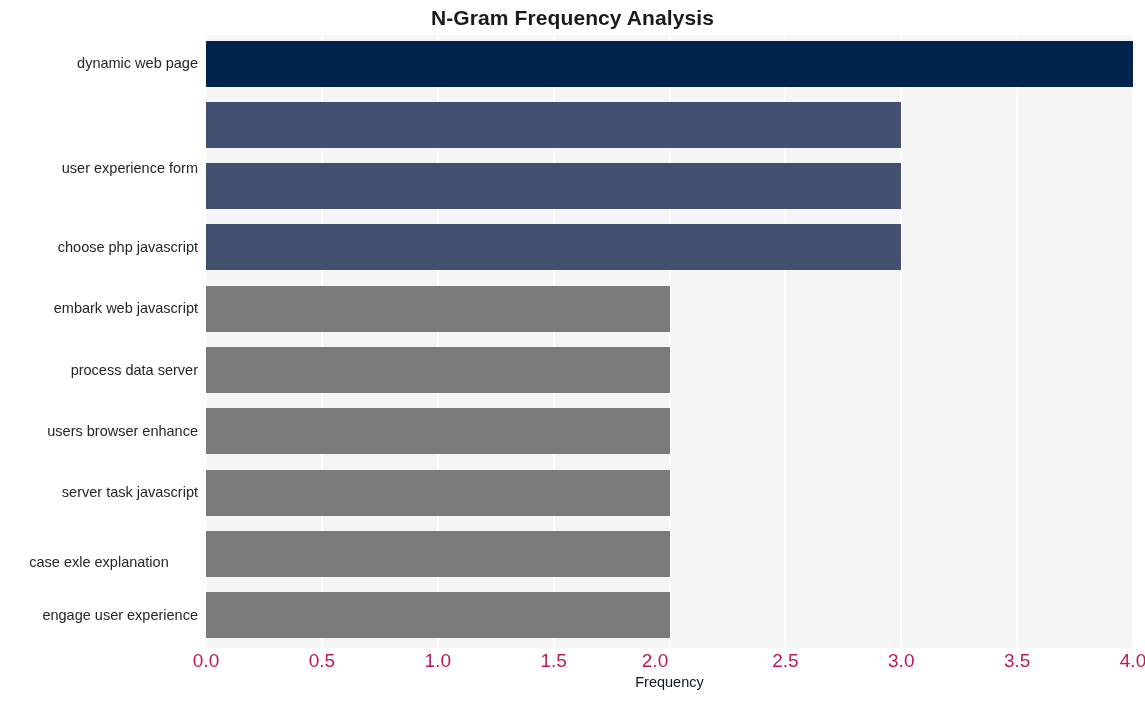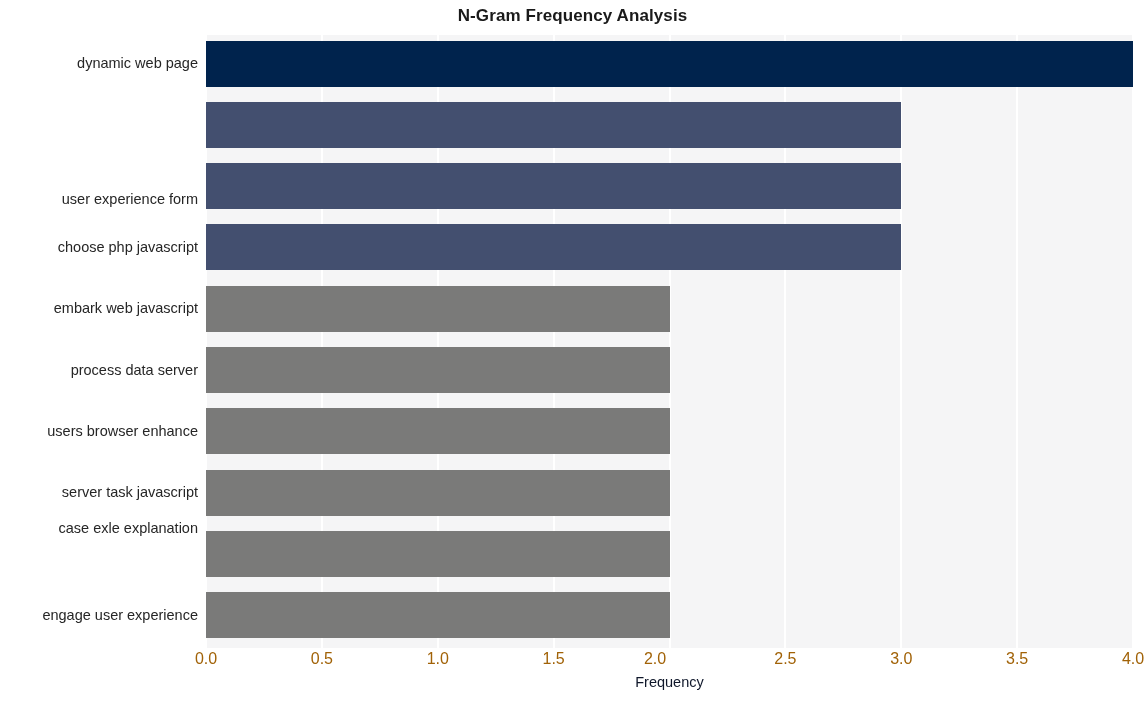--- a/index.html
+++ b/index.html
@@ -21,21 +21,21 @@
     background: #ffffff;
   }
 
   
   #chart-title {
     position: absolute;
     left: 0;
     top: 6px;
     width: 1145px;
     text-align: center;
-    font-size: 17px;
+    font-size: 21px;
     font-weight: bold;
     color: #1a1a1a;
     letter-spacing: 0.1px;
   }
 
   
   #plot-area {
     position: absolute;
     left: 206px;
     top: 35px;
@@ -98,22 +98,22 @@
     position: absolute;
     left: 206px;
     top: 650px;
     width: 927px;
     height: 22px;
   }
   .xtick {
     position: absolute;
     top: 0;
     transform: translateX(-50%);
-    font-size: 16px;
-    color: #a16207;
+    font-size: 19px;
+    color: #be185d;
     white-space: nowrap;
   }
 
   #xaxis-title {
     position: absolute;
     left: 206px;
     top: 674px;
     width: 927px;
     text-align: center;
     font-size: 14.5px;
@@ -168,27 +168,27 @@
           <div class="bar" title="case exle explanation: 2" style="width: 463.5px; background: rgb(122, 122, 121);"></div>
         </div>
         <div class="bar-track" style="top: 551.7px;">
           <div class="bar" title="engage user experience: 2" style="width: 463.5px; background: rgb(122, 122, 121);"></div>
         </div>
       </div>
   </div>
 
   <div id="ylabels-layer">
       <div class="ylabel" style="top: 0px;">dynamic web page</div>
-      <div class="ylabel" style="top: 136px;">user experience form</div>
+      <div class="ylabel" style="top: 105px;">user experience form</div>
       <div class="ylabel" style="top: 183.9px;">choose php javascript</div>
       <div class="ylabel" style="top: 245.2px;">embark web javascript</div>
       <div class="ylabel" style="top: 306.5px;">process data server</div>
       <div class="ylabel" style="top: 367.8px;">users browser enhance</div>
       <div class="ylabel" style="top: 429.1px;">server task javascript</div>
-      <div class="ylabel" style="top: 465px;">case exle explanation</div>
+      <div class="ylabel" style="top: 499px; text-align: center;">case exle explanation</div>
       <div class="ylabel" style="top: 551.7px;">engage user experience</div>
     </div>
 
   <div id="xticks-layer">
       <div class="xtick" style="left: 0px;">0.0</div>
       <div class="xtick" style="left: 115.875px;">0.5</div>
       <div class="xtick" style="left: 231.75px;">1.0</div>
       <div class="xtick" style="left: 347.625px;">1.5</div>
       <div class="xtick" style="left: 449px;">2.0</div>
       <div class="xtick" style="left: 579.375px;">2.5</div>

